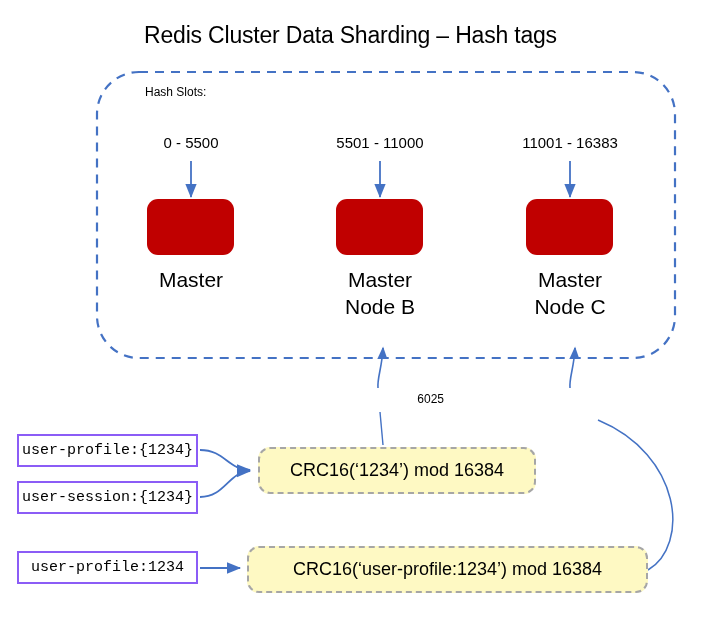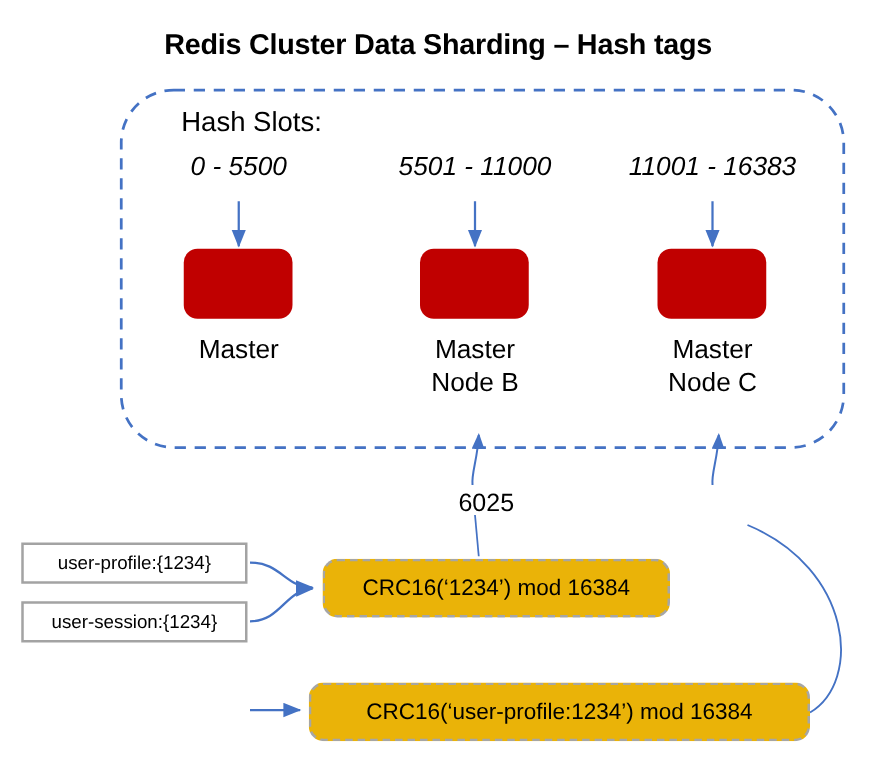--- a/index.html
+++ b/index.html
@@ -28,38 +28,37 @@
   }
   .abs { position: absolute; }
 
   
   #title {
     left: 0;
     top: 22px;
     width: 701px;
     text-align: center;
     font-size: 23px;
-    font-weight: bold;
+    font-weight: normal;
     letter-spacing: -0.2px;
   }
 
   
   #hash-slots-label {
     left: 145px;
     top: 85px;
-    font-size: 22px;
+    font-size: 12px;
   }
 
   
   .slot-range {
-    top: 122px;
+    top: 134px;
     width: 170px;
     text-align: center;
-    font-size: 21px;
-    font-style: italic;
+    font-size: 15px;
   }
   .slot-range.c0 { left: 106px; }
   .slot-range.c1 { left: 295px; }
   .slot-range.c2 { left: 485px; }
 
   
   .node-box {
     width: 87px;
     height: 56px;
     background: #C00000;
@@ -78,43 +77,44 @@
     line-height: 27px;
   }
   .node-label.c0 { left: 106px; }
   .node-label.c1 { left: 295px; }
   .node-label.c2 { left: 485px; }
 
   
   .slot-value {
     top: 392px;
     width: 110px;
-    text-align: center;
-    font-size: 20px;
+    text-align: right;
+    font-size: 12px;
   }
   .slot-value.v0 { left: 334px; }
   .slot-value.v1 { left: 525px; }
 
   
   .key-box {
     background: #ffffff;
-    border: 2px solid #a3a3a3;
+    border: 2px solid #8b5cf6;
     font-size: 15px;
     display: flex;
     align-items: center;
     justify-content: center;
     box-sizing: border-box;
+    font-family: Liberation Mono, monospace;
   }
   #key-box-0 { left: 17px; top: 434px; width: 181px; height: 33px; }
   #key-box-1 { left: 17px; top: 481px; width: 181px; height: 33px; }
   #key-box-2 { left: 17px; top: 551px; width: 181px; height: 33px; }
 
   
   .crc-box {
-    background: #eab308;
+    background: #fef9c3;
     border: 2px dashed #A6A6A6;
     border-radius: 12px;
     display: flex;
     align-items: center;
     justify-content: center;
     box-sizing: border-box;
     font-size: 18px;
   }
   #crc-box-0 { left: 258px; top: 447px; width: 278px; height: 47px; }
   #crc-box-1 { left: 247px; top: 546px; width: 401px; height: 47px; }
@@ -174,17 +174,18 @@
   </div>
   <div class="abs node-label c2">
     <div>Master</div>
     <div>Node C</div>
   </div>
 
   <div class="abs slot-value v0">6025</div>
 
   <div class="abs key-box" id="key-box-0">user-profile:{1234}</div>
   <div class="abs key-box" id="key-box-1">user-session:{1234}</div>
+  <div class="abs key-box" id="key-box-2">user-profile:1234</div>
 
   <div class="abs crc-box" id="crc-box-0">CRC16(‘1234’) mod 16384</div>
   <div class="abs crc-box" id="crc-box-1">CRC16(‘user-profile:1234’) mod 16384</div>
 
 </div>
 
 </body></html>

